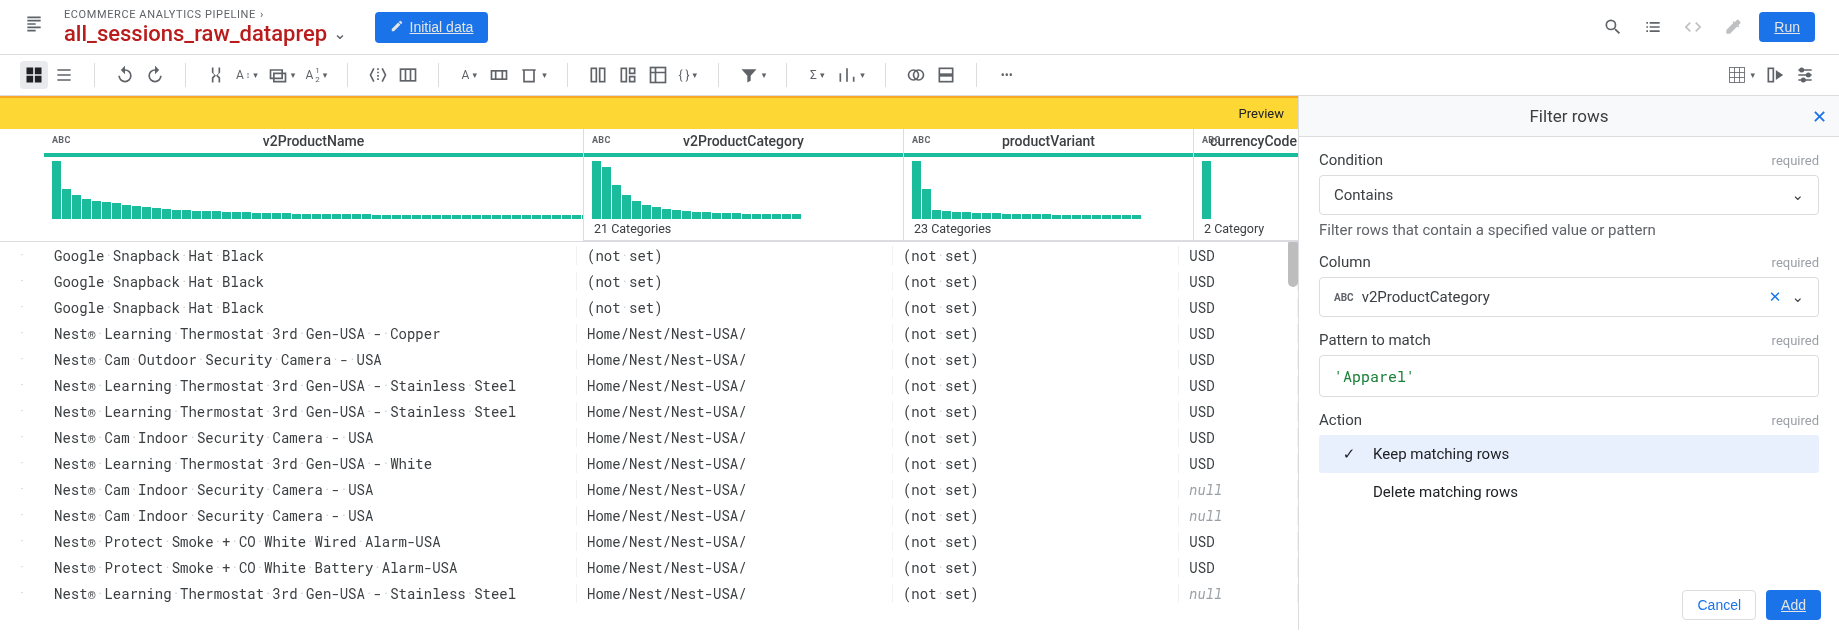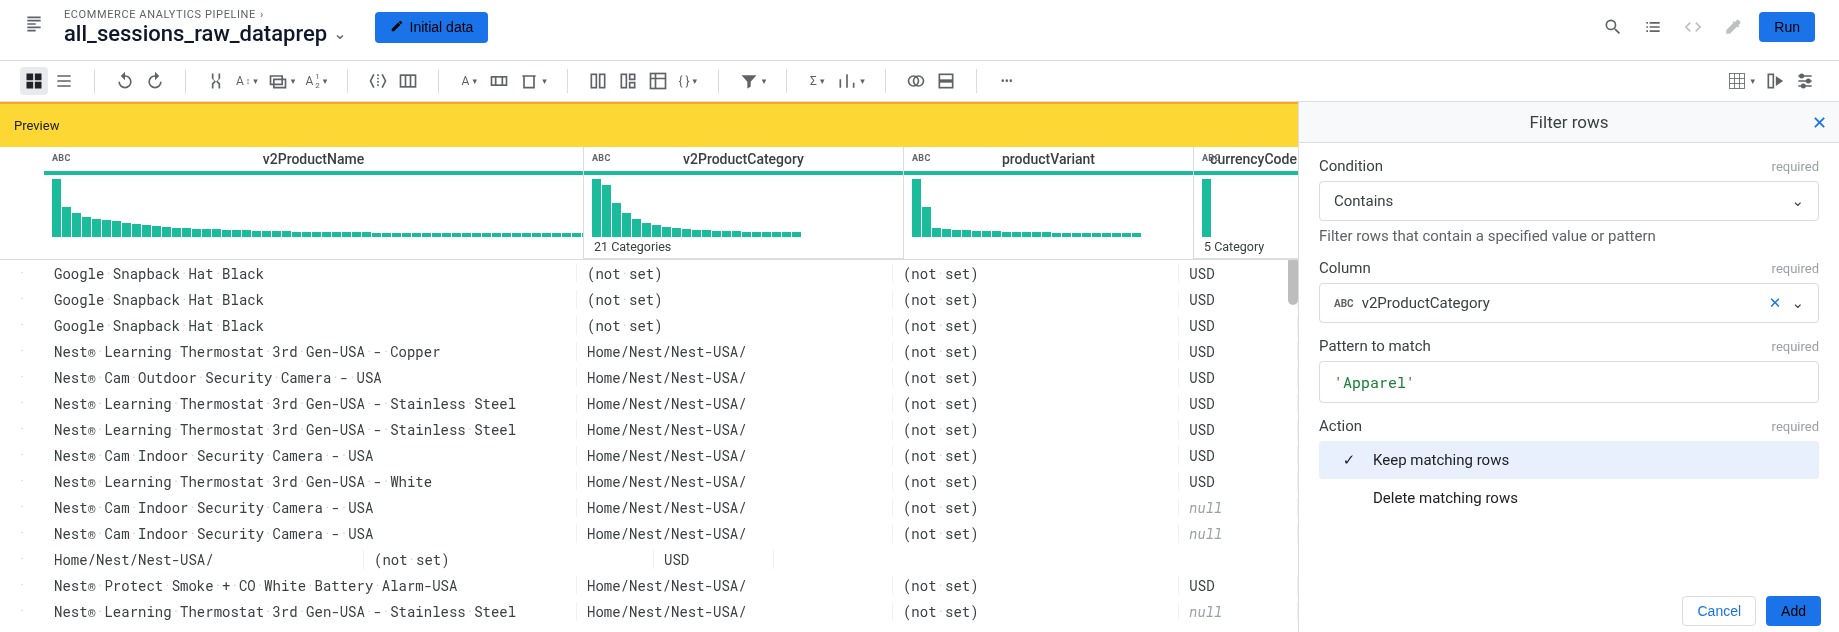--- a/index.html
+++ b/index.html
@@ -23,37 +23,37 @@
     background: #fff;
     overflow: hidden;
     width: 1839px;
     height: 632px;
   }
 
   
   .header {
     display: flex;
     align-items: center;
-    padding: 8px 24px 14px 24px;
+    padding: 8px 24px 8px 24px;
     gap: 14px;
     border-bottom: 1px solid var(--border);
   }
   .header-left { display: flex; align-items: flex-start; gap: 12px; flex: 1; }
   .logo-icon { width: 28px; height: 28px; margin-top: 6px; color: #5f6368; }
   .title-block { display: flex; flex-direction: column; }
   .breadcrumb { font-size: 11px; letter-spacing: .6px; color: #5f6368; display:flex; align-items:center; gap:4px;}
   .title-row { display: flex; align-items: center; gap: 6px; }
-  .title { font-size: 22px; font-weight: 500; color: #0f172a; }
+  .title { font-size: 22px; font-weight: 500; color: #b91c1c; }
   .chevron { font-size: 16px; color: #5f6368; }
   .btn {
     display: inline-flex; align-items: center; gap: 6px;
     padding: 6px 14px; border-radius: 4px; cursor: pointer;
     font-size: 14px; font-weight: 500; border: 1px solid transparent;
   }
-  .btn-primary { background: var(--blue); color: #000000; }
+  .btn-primary { background: var(--blue); color: #e5e5e5; text-decoration: underline; }
   .btn-initial { margin-left: 16px; align-self: center; }
   .header-right { display: flex; align-items: center; gap: 12px; }
   .icon-btn { width: 28px; height: 28px; display:flex; align-items:center; justify-content:center; color:#5f6368; cursor:pointer; border-radius:4px;}
   .icon-btn.disabled { opacity: .4; cursor: default; }
 
   
   .toolbar {
     display: flex; align-items: center; gap: 4px;
     padding: 6px 12px;
     border-bottom: 1px solid var(--border);
@@ -69,22 +69,23 @@
   .tb-btn .mini-caret { font-size:9px; margin-left:1px; }
   .tb-right { margin-left:auto; }
 
   
   .main { display:flex; height: calc(100% - 56px - 42px); }
 
   
   .data-area { flex:1; display:flex; flex-direction:column; overflow:hidden; border-right:1px solid var(--border);}
   .preview-ribbon {
     background: var(--yellow); color: #202124; font-size:13px;
-    padding: 14px 14px; font-weight:400;
+    padding: 8px 14px; font-weight:400;
     border-top: 2px solid #f9a825;
+    text-align: right;
   }
 
   .grid-scroll { overflow:auto; flex:1; position:relative;}
   .grid-header-row {
     display:flex; background:#fff; position:sticky; top:0; z-index:2;
     border-bottom:1px solid var(--border);
   }
   .row-gutter { width:44px; flex:none; }
   .col {
     flex:none; border-right:1px solid var(--border);
@@ -514,31 +515,32 @@
                 <div class="bar" style="height:4px"></div>
                 <div class="bar" style="height:4px"></div>
                 <div class="bar" style="height:4px"></div>
                 <div class="bar" style="height:4px"></div>
                 <div class="bar" style="height:4px"></div>
                 <div class="bar" style="height:4px"></div>
                 <div class="bar" style="height:4px"></div>
                 <div class="bar" style="height:4px"></div>
                 <div class="bar" style="height:4px"></div>
     </div>
+    <div class="hist-label">23 Categories</div>
   </div>
             <div class="col col-3" style="width: 120px;">
     <div class="col-head">
       <span class="type-badge">ABC</span>
       <span>currencyCode</span>
     </div>
     <div class="quality-bar col3"></div>
     <div class="histogram">
       <div class="bar" style="height:58px"></div>
     </div>
-    <div class="hist-label">5 Category</div>
+    <div class="hist-label">2 Category</div>
   </div>
           </div>
       </div>
 
       <div class="data-rows" id="data-rows">
           <div class="data-row">
     <div class="row-gutter">·</div>
     <div class="cell c0">Google<span class="pad">·</span>Snapback<span class="pad">·</span>Hat<span class="pad">·</span>Black</div>
     <div class="cell c1">(not<span class="pad">·</span>set)</div>
     <div class="cell c2">(not<span class="pad">·</span>set)</div>
@@ -609,20 +611,21 @@
   </div>
           <div class="data-row">
     <div class="row-gutter">·</div>
     <div class="cell c0">Nest®<span class="pad">·</span>Cam<span class="pad">·</span>Indoor<span class="pad">·</span>Security<span class="pad">·</span>Camera<span class="pad">·</span>-<span class="pad">·</span>USA</div>
     <div class="cell c1">Home/Nest/Nest-USA/</div>
     <div class="cell c2">(not<span class="pad">·</span>set)</div>
     <div class="cell c3 null">null</div>
   </div>
           <div class="data-row">
     <div class="row-gutter">·</div>
+    <div class="cell c0">Nest®<span class="pad">·</span>Protect<span class="pad">·</span>Smoke<span class="pad">·</span>+<span class="pad">·</span>CO<span class="pad">·</span>White<span class="pad">·</span>Wired<span class="pad">·</span>Alarm-USA</div>
     <div class="cell c1">Home/Nest/Nest-USA/</div>
     <div class="cell c2">(not<span class="pad">·</span>set)</div>
     <div class="cell c3 ">USD</div>
   </div>
           <div class="data-row">
     <div class="row-gutter">·</div>
     <div class="cell c0">Nest®<span class="pad">·</span>Protect<span class="pad">·</span>Smoke<span class="pad">·</span>+<span class="pad">·</span>CO<span class="pad">·</span>White<span class="pad">·</span>Battery<span class="pad">·</span>Alarm-USA</div>
     <div class="cell c1">Home/Nest/Nest-USA/</div>
     <div class="cell c2">(not<span class="pad">·</span>set)</div>
     <div class="cell c3 ">USD</div>

